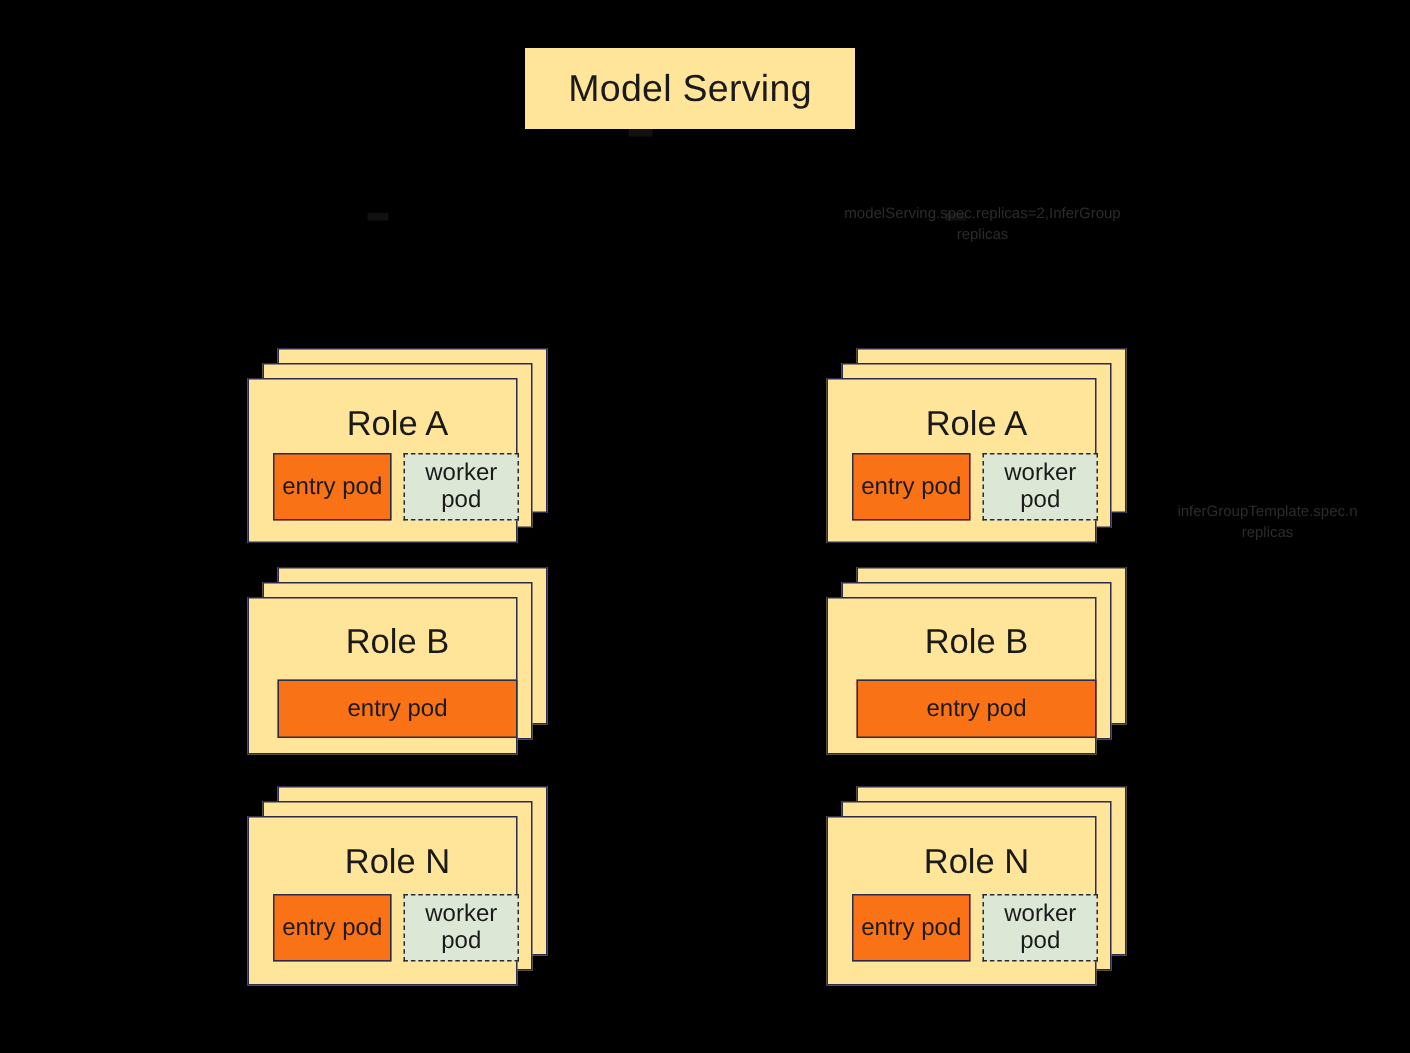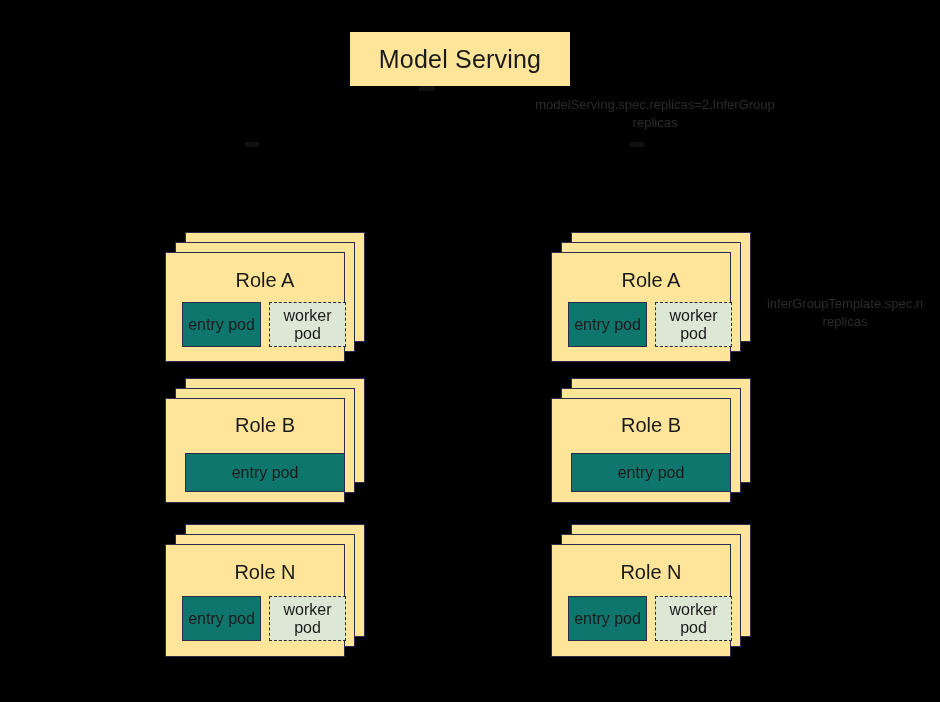--- a/index.html
+++ b/index.html
@@ -47,53 +47,54 @@
     left: 0;
     background: #FFE599;
     border: 1px solid #2b2b4b;
     box-sizing: border-box;
   }
   .role-label {
     position: absolute;
     left: 0;
     width: 100%;
     text-align: center;
-    font-size: 20px;
+    font-size: 23px;
     color: #1a1a1a;
   }
 
   
   .pod {
     position: absolute;
     box-sizing: border-box;
     display: flex;
     align-items: center;
     justify-content: center;
     text-align: center;
     font-size: 16px;
     color: #1a1a1a;
     line-height: 1.12;
   }
   .pod.entry {
-    background: #0f766e;
+    background: #f97316;
     border: 1.5px solid #2b2b4b;
   }
   .pod.worker {
     background: #DCE7D5;
     border: 1.5px dashed #2b2b2b;
   }
 
   
   .annot {
     position: absolute;
     color: #2c2c2c;
-    font-size: 13px;
+    font-size: 10px;
     line-height: 1.35;
     text-align: center;
     white-space: pre;
+    margin-top: 40px;
   }
   .tick { position: absolute; background: #111111; }
 </style>
 </head>
 <body>
 
 <div id="canvas">
 
   <div class="abs titlebox serving" style="left:316px; top:32px; width:220px; height:54px;margin-left:34px;">
     <span>Model Serving</span>

